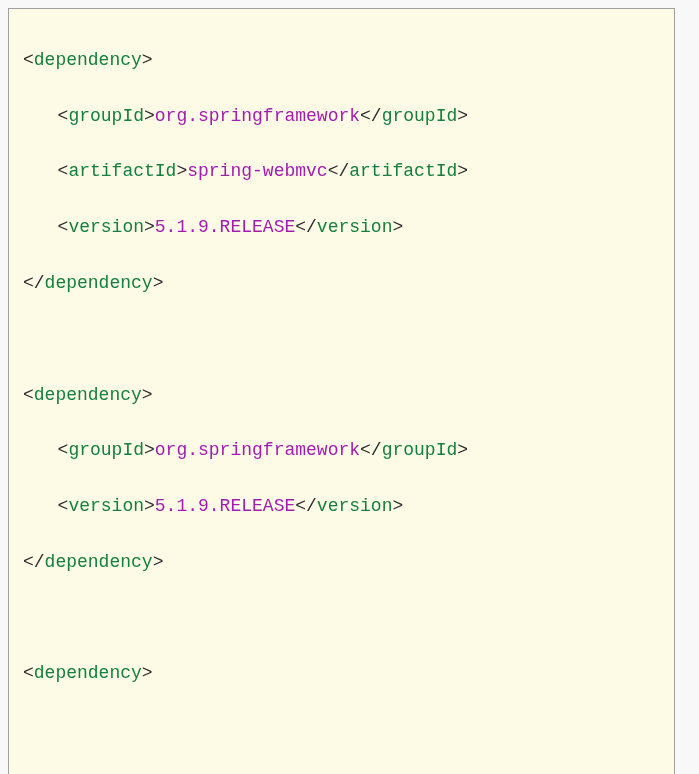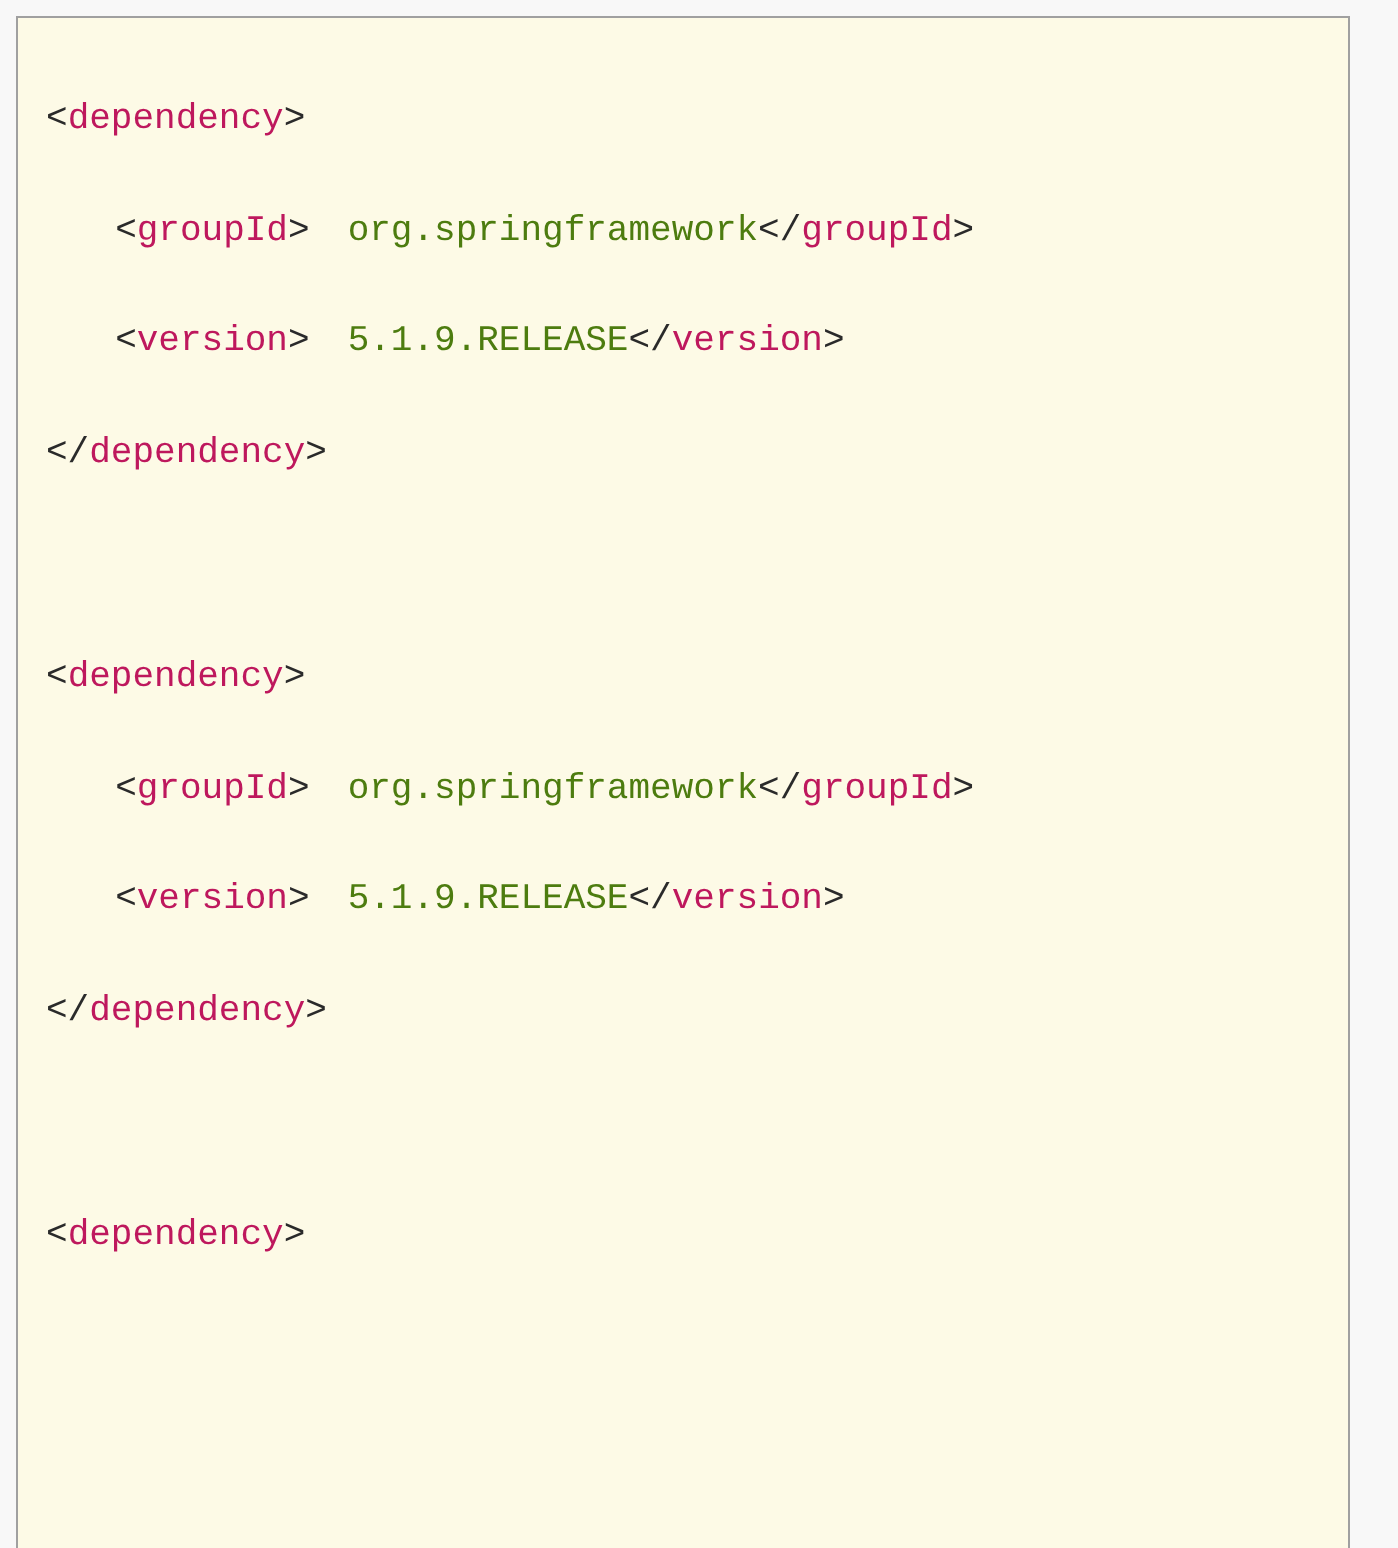--- a/index.html
+++ b/index.html
@@ -13,33 +13,34 @@
     .code-container {
       background: #fdfae6;
       border: 1px solid #a0a0a0;
       padding: 10px 14px;
       white-space: pre;
       width: 667px;
       box-sizing: border-box;
       color: #2a2a2a;
       overflow: hidden;
     }
-    .tag { color: #be185d; }
+    .tag { color: #15803d; }
     .punct { color: #2a2a2a; }
-    .text { color: #4d7c0f; margin-left: 19px; }
+    .text { color: #a21caf; }
     .line { display: block; }
     .indent { padding-left: 3.2ch; }
     .blank { height: 1.55em; }
   </style>
 </head>
 <body>
 
 <div class="code-container">
 <span class="line"><span class="punct">&lt;</span><span class="tag">dependency</span><span class="punct">&gt;</span></span>
 <span class="line indent"><span class="punct">&lt;</span><span class="tag">groupId</span><span class="punct">&gt;</span><span class="text">org.springframework</span><span class="punct">&lt;/</span><span class="tag">groupId</span><span class="punct">&gt;</span></span>
+<span class="line indent"><span class="punct">&lt;</span><span class="tag">artifactId</span><span class="punct">&gt;</span><span class="text">spring-webmvc</span><span class="punct">&lt;/</span><span class="tag">artifactId</span><span class="punct">&gt;</span></span>
 <span class="line indent"><span class="punct">&lt;</span><span class="tag">version</span><span class="punct">&gt;</span><span class="text">5.1.9.RELEASE</span><span class="punct">&lt;/</span><span class="tag">version</span><span class="punct">&gt;</span></span>
 <span class="line"><span class="punct">&lt;/</span><span class="tag">dependency</span><span class="punct">&gt;</span></span>
 <span class="line blank"></span>
 <span class="line"><span class="punct">&lt;</span><span class="tag">dependency</span><span class="punct">&gt;</span></span>
 <span class="line indent"><span class="punct">&lt;</span><span class="tag">groupId</span><span class="punct">&gt;</span><span class="text">org.springframework</span><span class="punct">&lt;/</span><span class="tag">groupId</span><span class="punct">&gt;</span></span>
 <span class="line indent"><span class="punct">&lt;</span><span class="tag">version</span><span class="punct">&gt;</span><span class="text">5.1.9.RELEASE</span><span class="punct">&lt;/</span><span class="tag">version</span><span class="punct">&gt;</span></span>
 <span class="line"><span class="punct">&lt;/</span><span class="tag">dependency</span><span class="punct">&gt;</span></span>
 <span class="line blank"></span>
 <span class="line"><span class="punct">&lt;</span><span class="tag">dependency</span><span class="punct">&gt;</span></span>
 <span class="line indent"></span>

